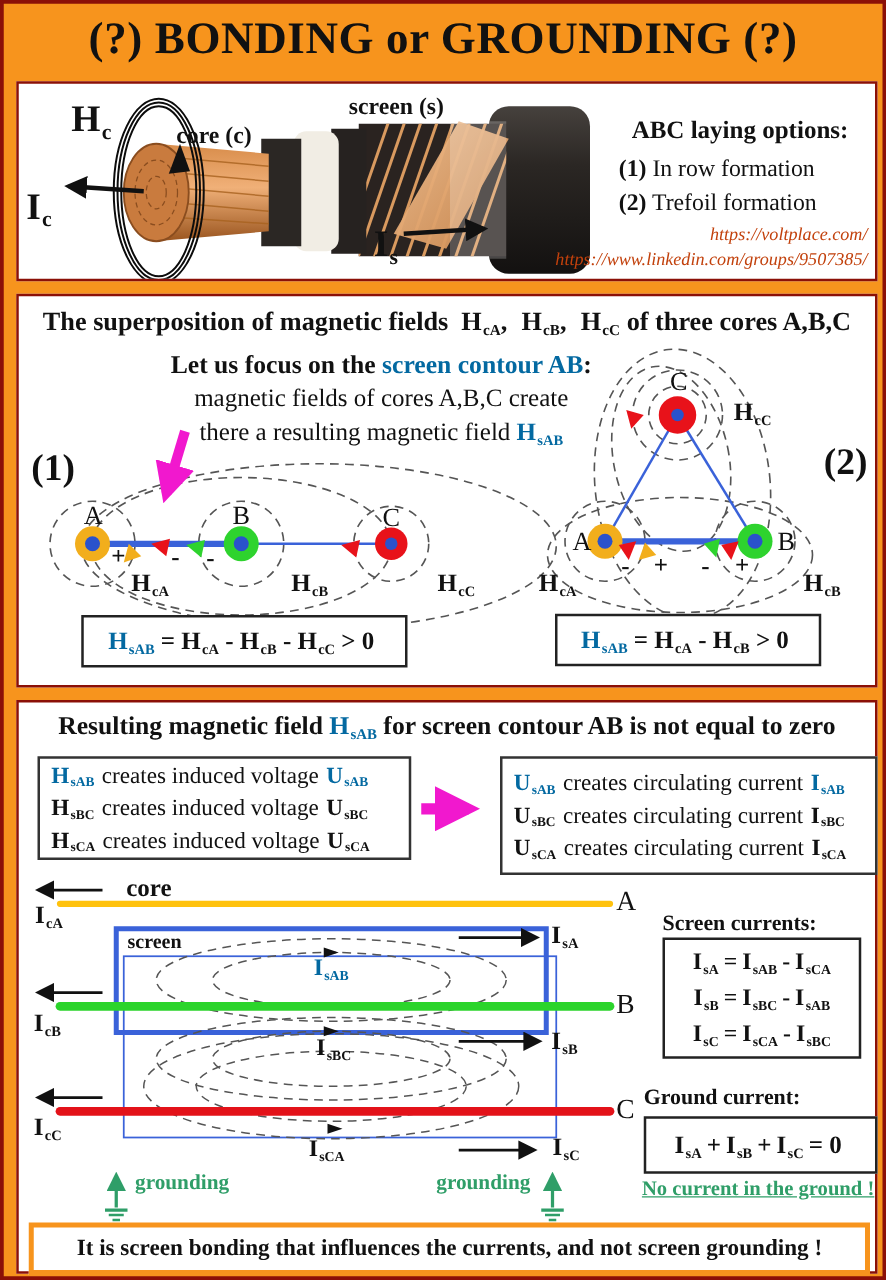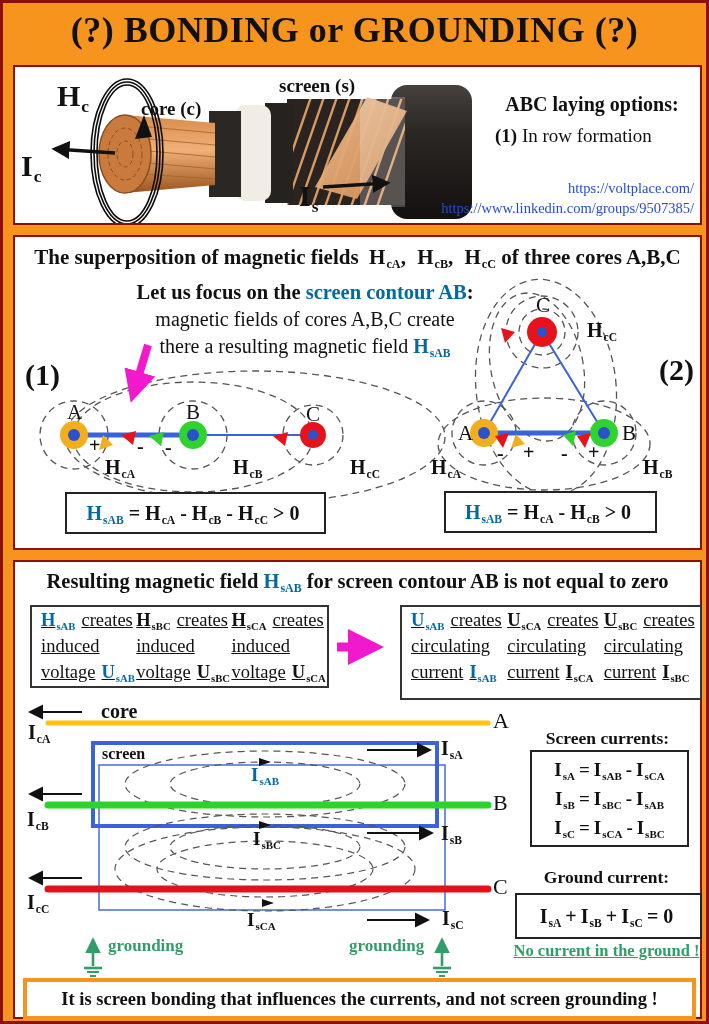--- a/index.html
+++ b/index.html
@@ -17,30 +17,30 @@
   .sy sub{font-size:0.58em;vertical-align:-0.35em;line-height:0;margin-left:1px;}
   .blue{color:#0369a1;}
   .grn{color:#2F9E68;}
   .hline{position:absolute;left:0;top:8px;width:100%;text-align:center;font-size:21px;font-weight:bold;white-space:nowrap;}
   .cm{margin-right:6px;}
   .focus{position:absolute;left:10px;top:42px;width:560px;text-align:center;font-size:20px;line-height:27px;}
   .focus .l1{font-weight:bold;font-size:20.5px;}
   .fbox{position:absolute;border:2px solid #222;background:#fff;display:flex;align-items:center;
         justify-content:center;font-size:20px;}
   .t{margin:0 5px;font-weight:bold;}
-  .vbox{position:absolute;border:2px solid #333;background:#fff;display:flex;flex-direction:row;
-        justify-content:center;padding-left:9px;box-sizing:border-box;font-size:18.5px;text-decoration:underline;}
+  .vbox{position:absolute;border:2px solid #333;background:#fff;display:flex;flex-direction:column;
+        justify-content:center;padding-left:9px;box-sizing:border-box;font-size:18.5px;}
   .vbox .brow{line-height:26px;}
   .vbox .btxt{margin:0 6px;}
   .num{font-size:30px;font-weight:bold;}
   .opts{position:absolute;left:466px;top:26px;width:222px;text-align:center;}
   .opts .ot{font-size:20px;font-weight:bold;margin-bottom:6px;}
   .opts .ol{font-size:19px;text-align:left;margin-left:14px;line-height:27px;}
-  .lnk{position:absolute;right:6px;color:#1d4ed8;font-size:14.5px;text-decoration:none;white-space:nowrap;}
-  .sctitle{position:absolute;text-align:center;font-weight:bold;font-size:17.5px;}
+  .lnk{position:absolute;right:6px;color:#c2410c;font-size:14.5px;text-decoration:none;white-space:nowrap;font-style:italic;}
+  .sctitle{position:absolute;font-weight:bold;font-size:17.5px;}
   .scbox{position:absolute;border:2px solid #222;background:#fff;display:flex;flex-direction:column;
          justify-content:center;align-items:center;font-size:19px;}
   .scrow{display:flex;align-items:baseline;line-height:29px;}
   .scrow .t{margin:0 4px;}
   .nocur{position:absolute;text-align:center;font-weight:bold;font-size:16.5px;text-decoration:underline;}
   .banner{position:absolute;left:8px;top:416px;width:673px;height:42px;border:4px solid #F7941D;background:#fff;
           box-sizing:border-box;display:flex;align-items:center;justify-content:center;
           font-size:18.5px;font-weight:bold;white-space:nowrap;}
 </style>
 </head>
@@ -119,20 +119,21 @@
       <line x1="308" y1="120" x2="372" y2="116" stroke="#111" stroke-width="3.5" marker-end="url(#mA1)"></line>
     </svg>
     <span class="lb sy" style="left:42px;top:14px;font-size:30px"><span>H</span><sub>c</sub></span>
     <span class="lb" style="left:126px;top:32px;font-size:19px;font-weight:bold">core (c)</span>
     <span class="lb" style="left:264px;top:9px;font-size:19px;font-weight:bold">screen (s)</span>
     <span class="lb sy" style="left:6px;top:84px;font-size:30px"><span>I</span><sub>c</sub></span>
     <span class="lb sy" style="left:284px;top:114px;font-size:30px"><span>I</span><sub>s</sub></span>
     <div class="opts">
       <div class="ot">ABC laying options:</div>
       <div class="ol"><b>(1)</b> <span>In row formation</span></div>
+      <div class="ol"><b>(2)</b> <span>Trefoil formation</span></div>
     </div>
     <a class="lnk" style="top:113px">https://voltplace.com/</a>
     <a class="lnk" style="top:133px">https://www.linkedin.com/groups/9507385/</a>
   </div>
 
   <div class="panel p2">
     <svg class="layer" width="685" height="311" viewBox="0 0 685 311">
       <defs>
         <marker id="mP2" viewBox="0 0 4 4" refX="3" refY="2" markerWidth="4" markerHeight="4" orient="auto">
           <path d="M0,0L4,2L0,4Z" fill="#F118CE"></path>
@@ -313,22 +314,22 @@
     </div>
 
     <div class="vbox" style="left:15px;top:43px;width:299px;height:83px">
       <div class="brow"><span class="sy blue"><span>H</span><sub>sAB</sub></span><span class="btxt">creates induced voltage</span><span class="sy blue"><span>U</span><sub>sAB</sub></span></div>
       <div class="brow"><span class="sy"><span>H</span><sub>sBC</sub></span><span class="btxt">creates induced voltage</span><span class="sy"><span>U</span><sub>sBC</sub></span></div>
       <div class="brow"><span class="sy"><span>H</span><sub>sCA</sub></span><span class="btxt">creates induced voltage</span><span class="sy"><span>U</span><sub>sCA</sub></span></div>
     </div>
 
     <div class="vbox" style="left:385px;top:43px;width:302px;height:95px">
       <div class="brow"><span class="sy blue"><span>U</span><sub>sAB</sub></span><span class="btxt">creates circulating current</span><span class="sy blue"><span>I</span><sub>sAB</sub></span></div>
+      <div class="brow"><span class="sy"><span>U</span><sub>sBC</sub></span><span class="btxt">creates circulating current</span><span class="sy"><span>I</span><sub>sBC</sub></span></div>
       <div class="brow"><span class="sy"><span>U</span><sub>sCA</sub></span><span class="btxt">creates circulating current</span><span class="sy"><span>I</span><sub>sCA</sub></span></div>
-      <div class="brow"><span class="sy"><span>U</span><sub>sBC</sub></span><span class="btxt">creates circulating current</span><span class="sy"><span>I</span><sub>sBC</sub></span></div>
     </div>
 
     <span class="lb" style="left:86px;top:139px;font-size:20px;font-weight:bold">core</span>
     <span class="lb sy" style="left:13px;top:160px;font-size:20px"><span>I</span><sub>cA</sub></span>
     <span class="lb" style="left:478px;top:148px;font-size:22px">A</span>
     <span class="lb" style="left:87px;top:184px;font-size:16px;font-weight:bold">screen</span>
     <span class="lb sy" style="left:426px;top:176px;font-size:20px"><span>I</span><sub>sA</sub></span>
     <span class="lb sy blue" style="left:236px;top:203px;font-size:19px"><span>I</span><sub>sAB</sub></span>
     <span class="lb sy" style="left:12px;top:247px;font-size:20px"><span>I</span><sub>cB</sub></span>
     <span class="lb" style="left:478px;top:230px;font-size:22px">B</span>

